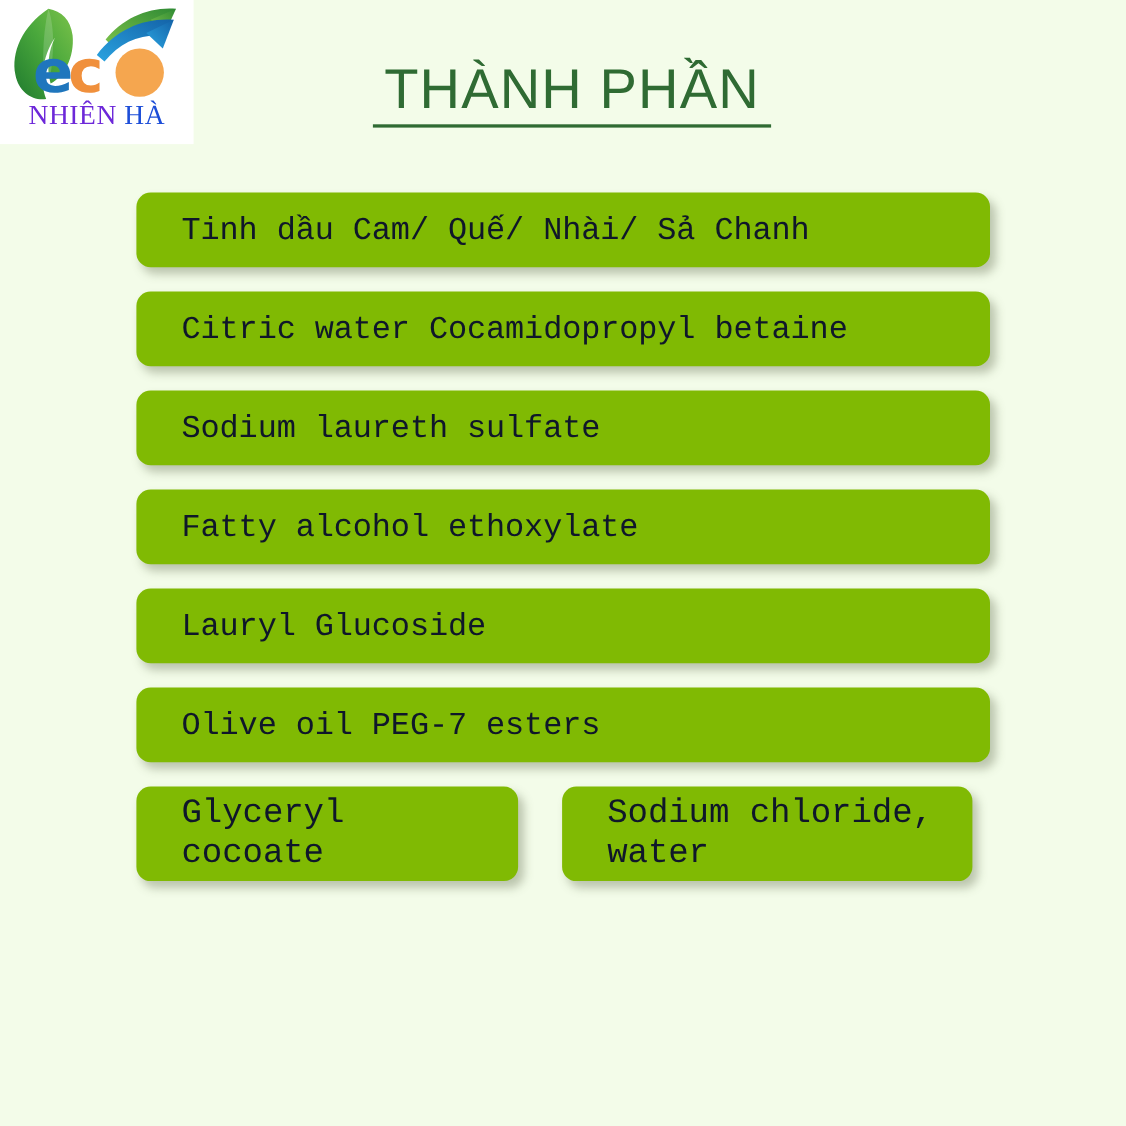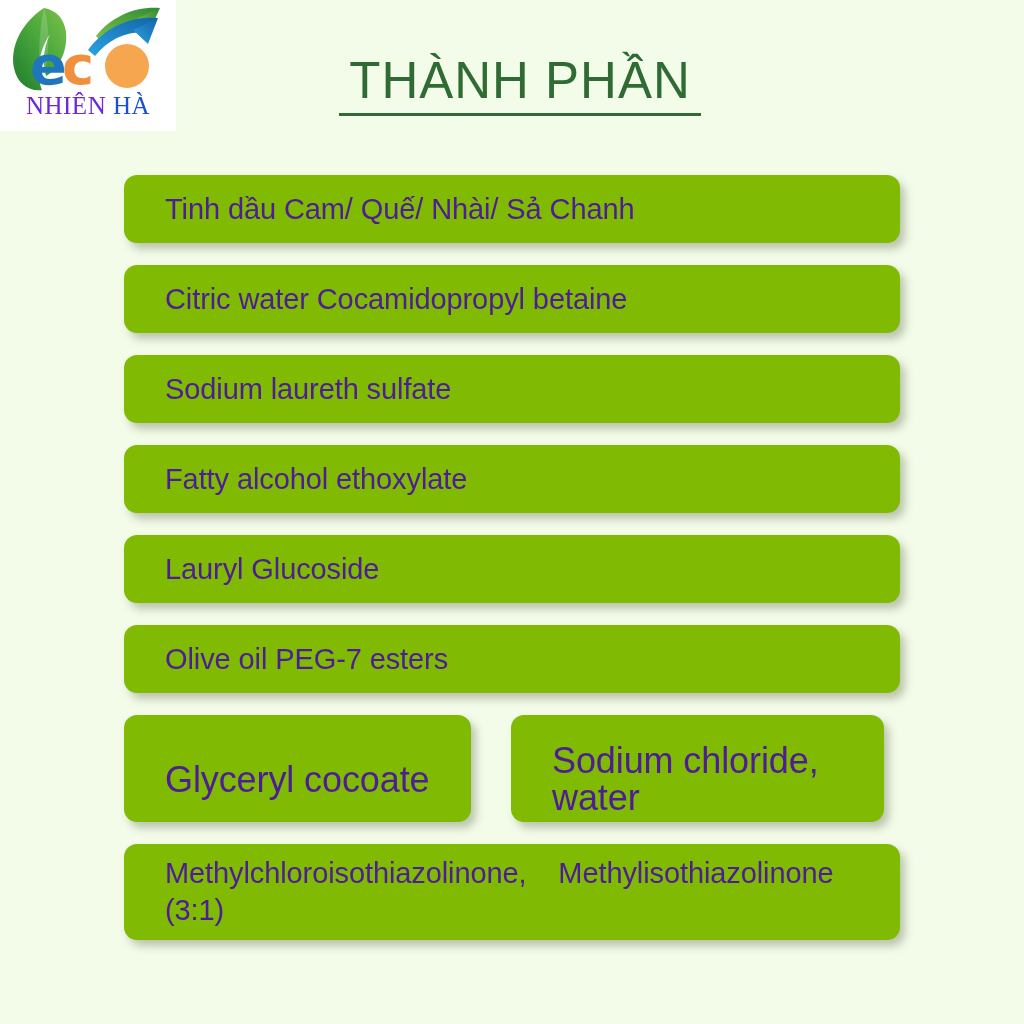--- a/index.html
+++ b/index.html
@@ -99,29 +99,29 @@
     display: flex;
     align-items: center;
     padding: 6px 16px 6px 41px;
   }
   .pill.full { width: 776px; }
   .pill.half-left { width: 347px; }
   .pill.half-right { width: 373px; margin-left: 40px; }
   .pill.tall { min-height: 96px; align-items: center; }
 
   .pill-text {
-    font-family: Liberation Sans, sans-serif;
+    font-family: Liberation Mono, monospace;
     font-size: 29px;
     line-height: 37px;
-    color: #4c1d95;
+    color: #0f172a;
     letter-spacing: -0.1px;
     white-space: pre-wrap;
   }
   .pill.half-left .pill-text,
-  .pill.half-right .pill-text { font-size: 36px; margin-top: 21px; }
+  .pill.half-right .pill-text { font-size: 31px; }
 </style>
 </head>
 <body>
 
 <div id="page">
 
   <div id="logo-block">
 
     <svg id="logo-mark" viewBox="0 0 176 100">
       <defs>
@@ -207,20 +207,15 @@
 
     <div class="pill-row">
       <div class="pill half-left">
         <span class="pill-text">Glyceryl cocoate</span>
       </div>
       <div class="pill half-right">
         <span class="pill-text">Sodium chloride, water</span>
       </div>
     </div>
 
-    <div class="pill-row">
-      <div class="pill full tall">
-        <span class="pill-text">Methylchloroisothiazolinone,    Methylisothiazolinone (3:1)</span>
-      </div>
-    </div>
 
   </div>
 </div>
 
 </body></html>

